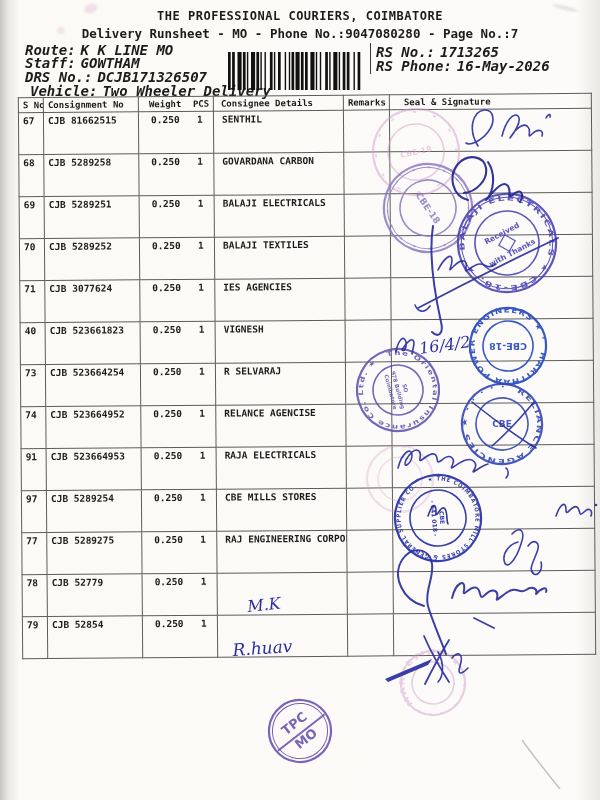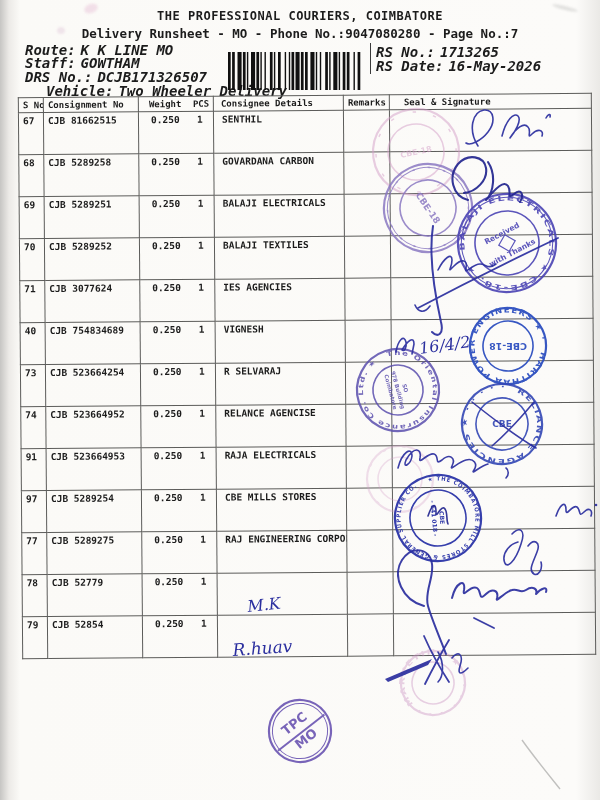--- a/index.html
+++ b/index.html
@@ -43,21 +43,21 @@
 
   <div class="abs info" style="left:25px;top:42px">
     <span class="lbl">Route:</span><span>K K LINE MO</span>
   </div>
   <div class="abs info" style="left:25px;top:55px">
     <span class="lbl">Staff:</span><span>GOWTHAM</span>
   </div>
   <div class="abs info" style="left:25px;top:69px">
     <span class="lbl">DRS No.:</span><span>DCJB171326507</span>
   </div>
-  <div class="abs info" style="left:46px;top:83px">
+  <div class="abs info" style="left:30px;top:83px">
     <span class="lbl">Vehicle:</span><span>Two Wheeler Delivery</span>
   </div>
 
   <svg id="barcode" class="abs" style="left:228px;top:52px" width="137" height="38">
       <rect x="0.0" y="0" width="2.7" height="38" fill="#111111"></rect>
       <rect x="4.1" y="0" width="2.7" height="38" fill="#111111"></rect>
       <rect x="9.5" y="0" width="4.1" height="38" fill="#111111"></rect>
       <rect x="14.9" y="0" width="2.7" height="38" fill="#111111"></rect>
       <rect x="18.9" y="0" width="1.4" height="38" fill="#111111"></rect>
       <rect x="23.0" y="0" width="4.1" height="38" fill="#111111"></rect>
@@ -84,21 +84,21 @@
       <rect x="118.8" y="0" width="2.7" height="38" fill="#111111"></rect>
       <rect x="125.5" y="0" width="1.4" height="38" fill="#111111"></rect>
       <rect x="129.6" y="0" width="2.7" height="38" fill="#111111"></rect>
     </svg>
 
   <div class="abs vline"></div>
   <div class="abs info" style="left:376px;top:44px">
     <span class="lbl">RS No.:</span><span>1713265</span>
   </div>
   <div class="abs info" style="left:376px;top:58px">
-    <span class="lbl">RS Date:</span><span>16-May-2026</span>
+    <span class="lbl">RS Phone:</span><span>16-May-2026</span>
   </div>
 
   <div class="abs tablewrap">
     <table>
       <colgroup>
         <col style="width:25px">
           <col style="width:95px">
           <col style="width:75px">
         <col style="width:130px">
           <col style="width:46px">
@@ -150,21 +150,21 @@
           <tr>
             <td>71</td>
             <td>CJB 3077624</td>
             <td><span style="display: inline-block; width: 46px; padding-left: 8px;">0.250</span><span>1</span></td>
             <td style="padding-left: 8px;">IES AGENCIES</td>
             <td></td>
             <td></td>
           </tr>
           <tr>
             <td>40</td>
-            <td>CJB 754834689</td>
+            <td>CJB 523661823</td>
             <td><span style="display: inline-block; width: 46px; padding-left: 8px;">0.250</span><span>1</span></td>
             <td style="padding-left: 8px;">VIGNESH</td>
             <td></td>
             <td></td>
           </tr>
           <tr>
             <td>73</td>
             <td>CJB 523664254</td>
             <td><span style="display: inline-block; width: 46px; padding-left: 8px;">0.250</span><span>1</span></td>
             <td style="padding-left: 8px;">R SELVARAJ</td>

